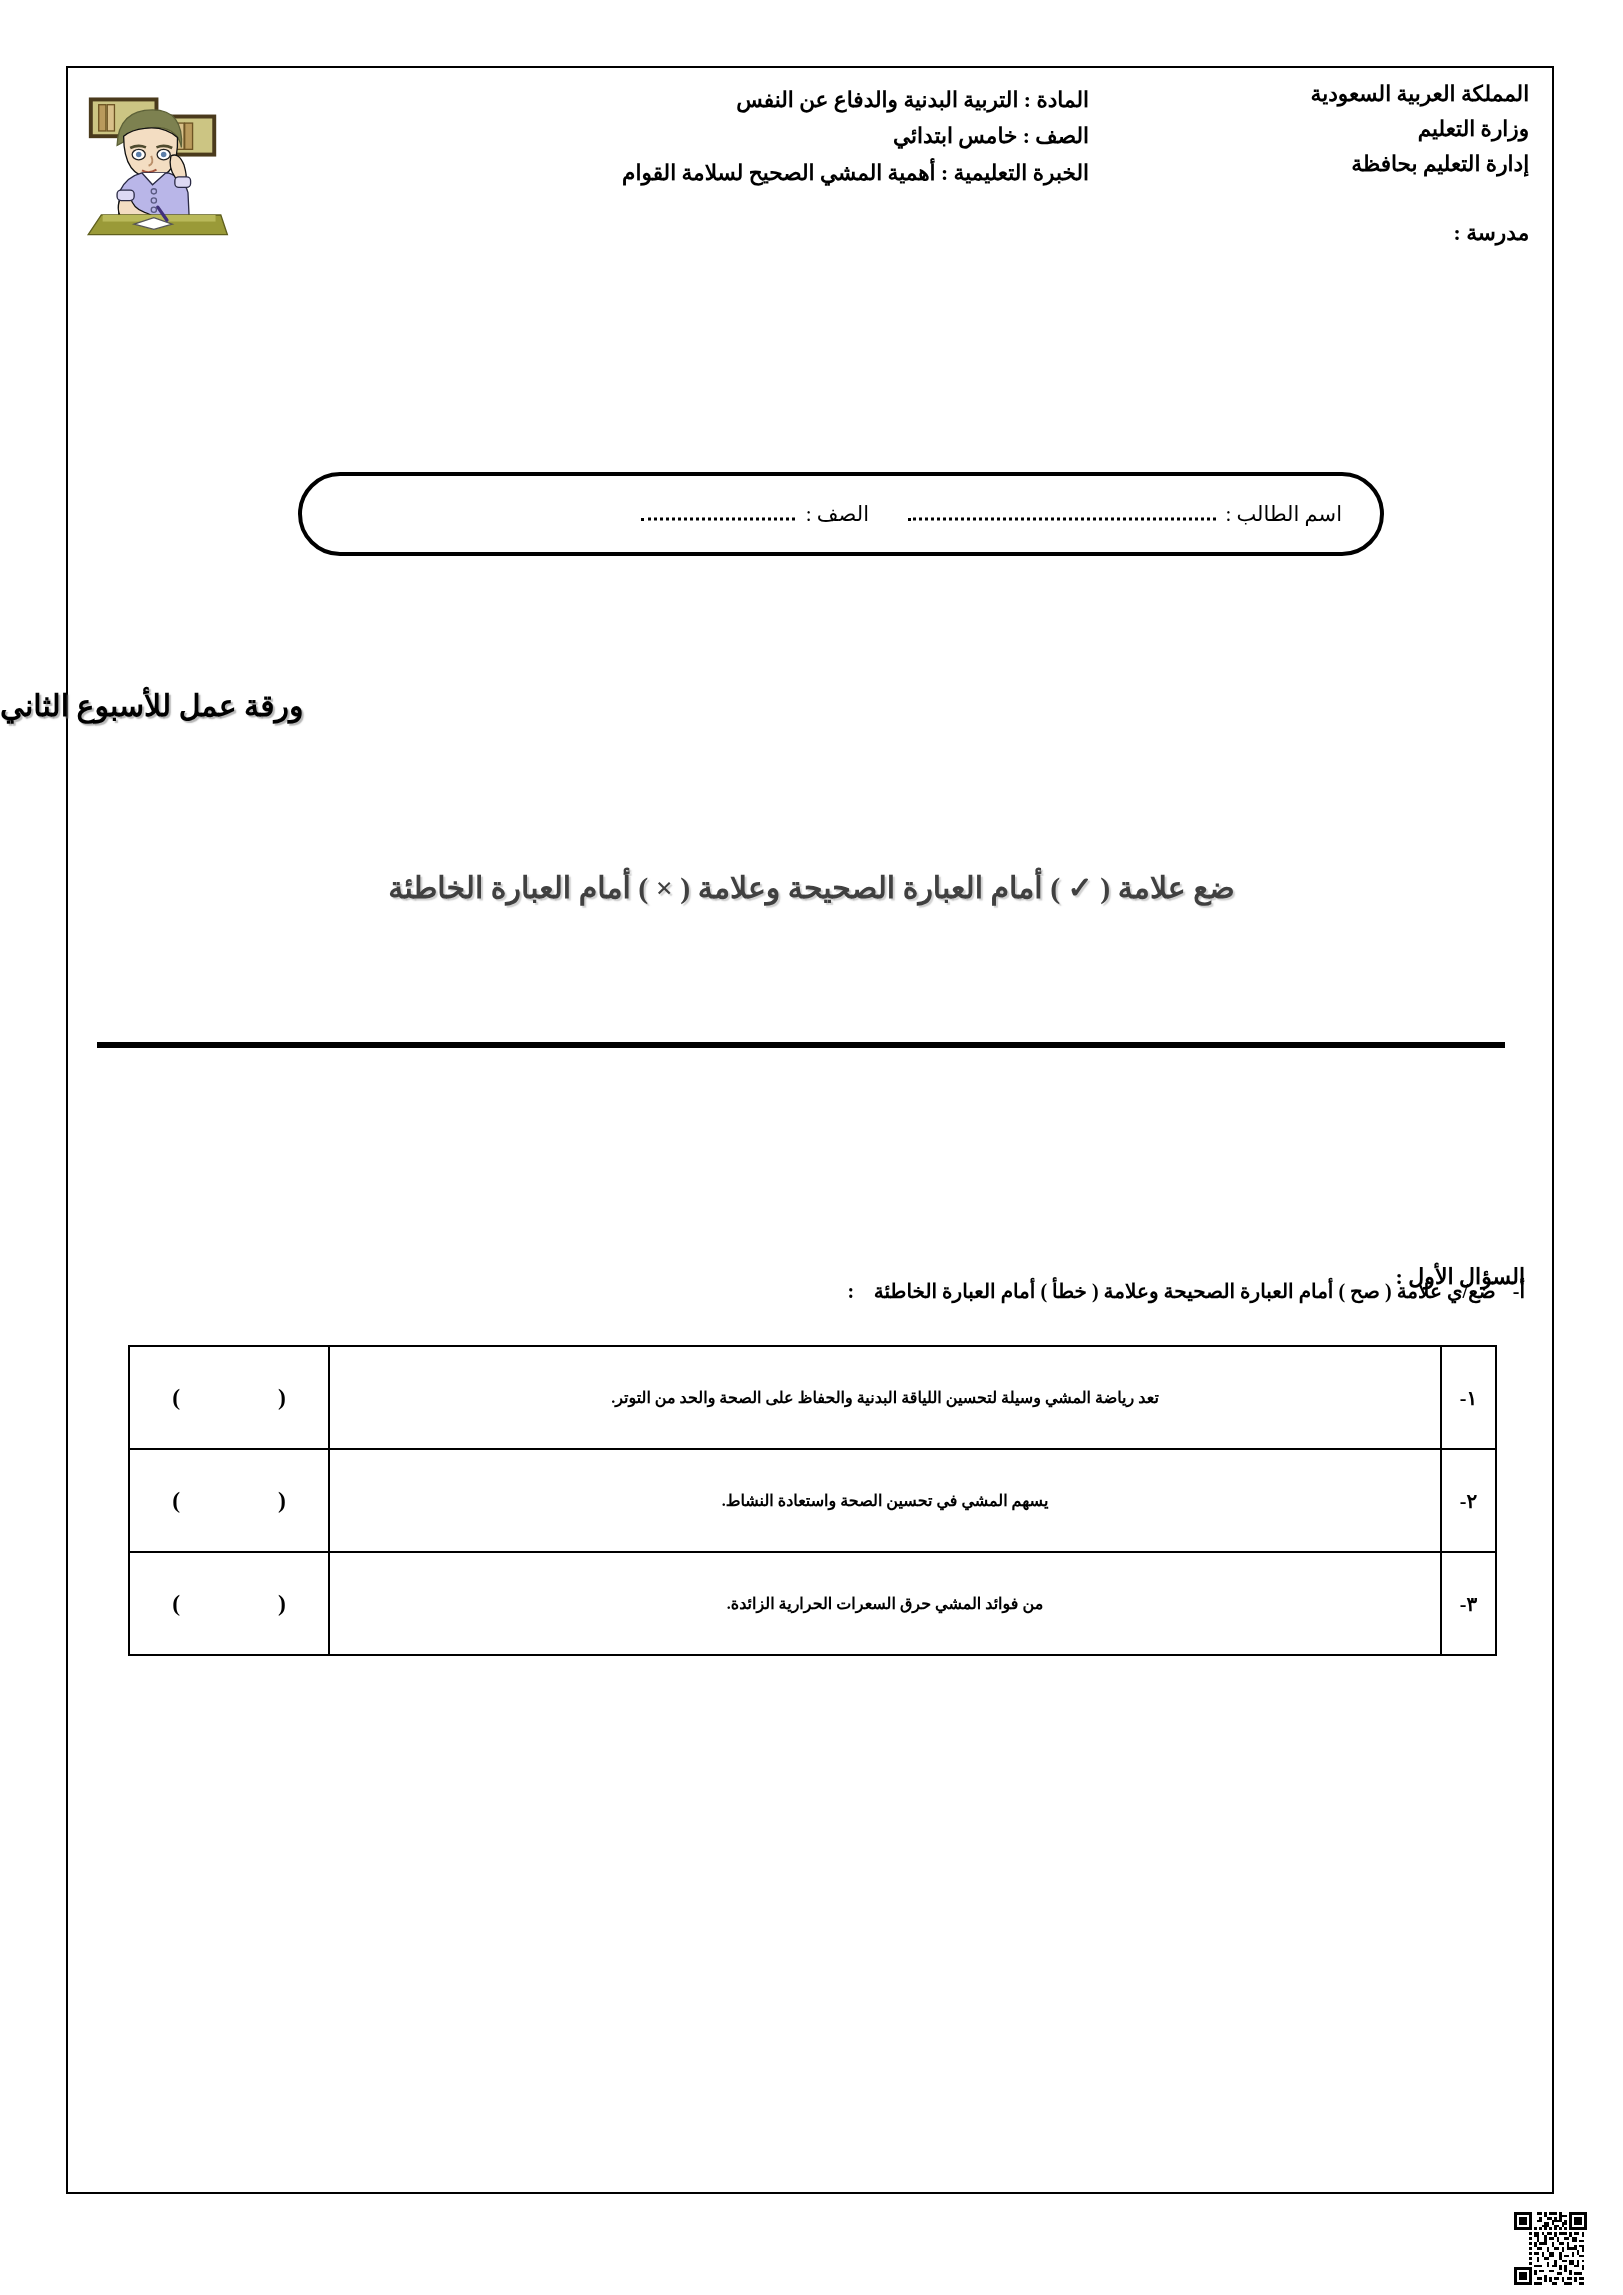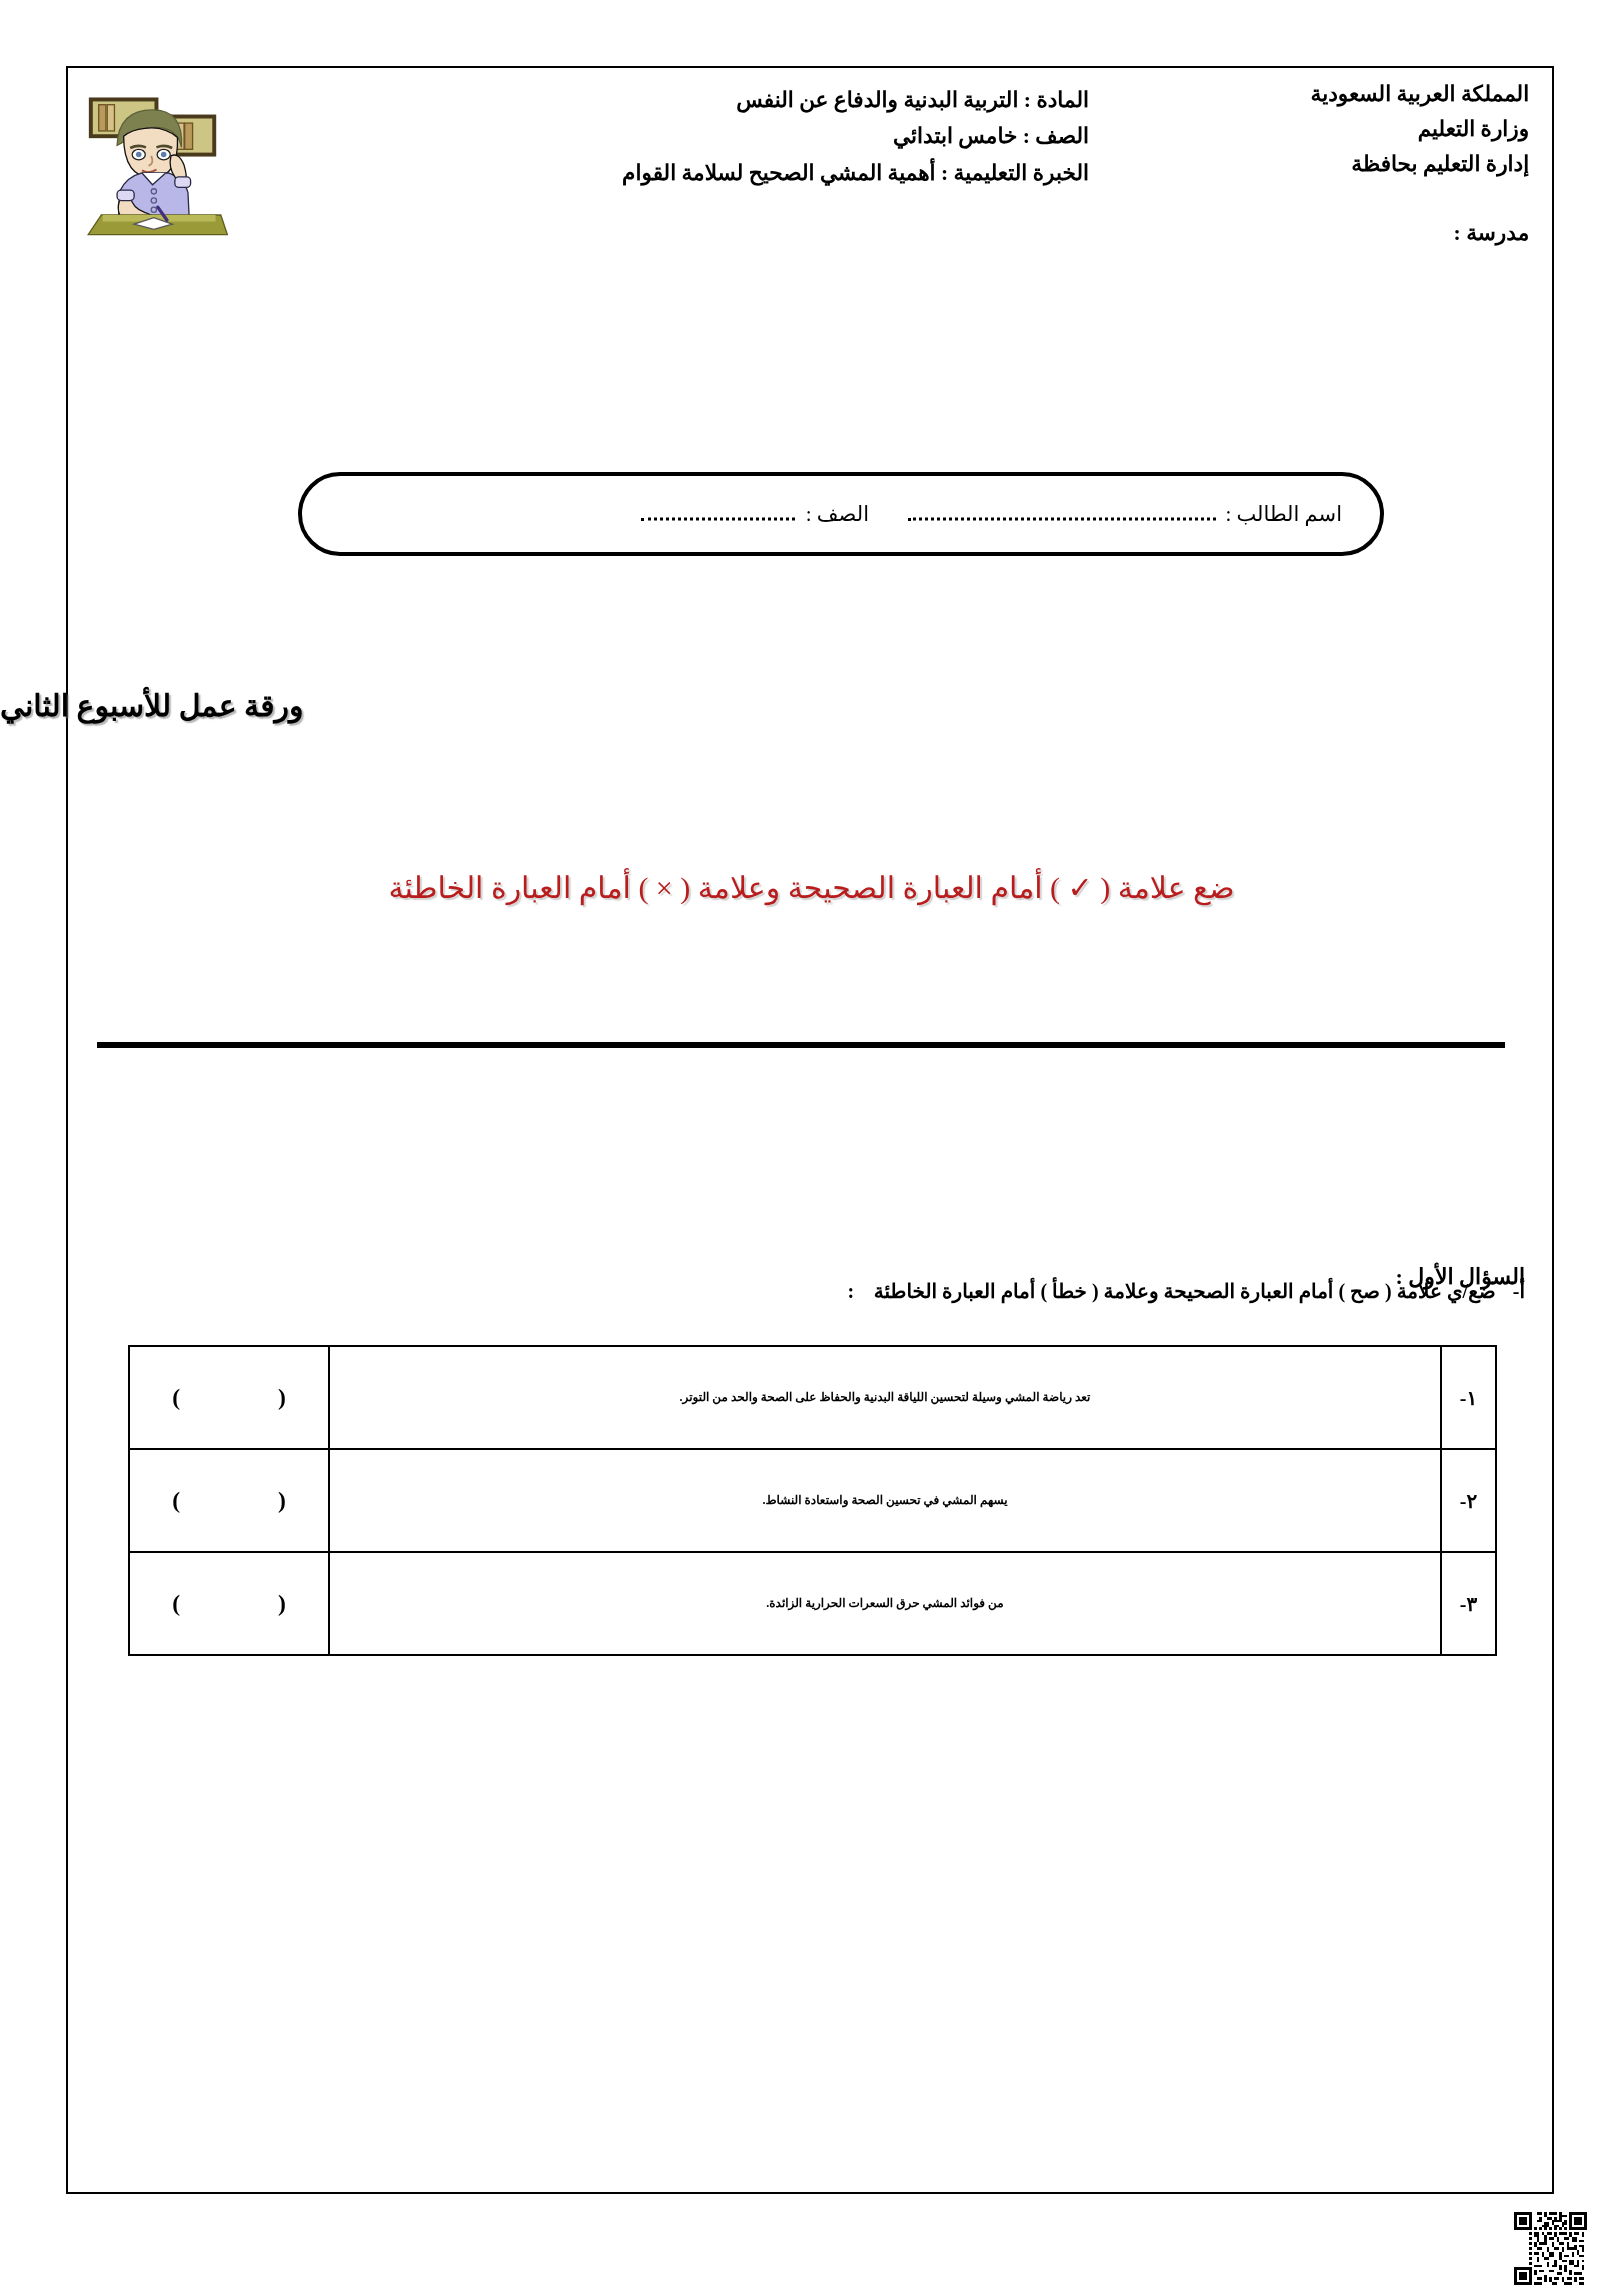--- a/index.html
+++ b/index.html
@@ -130,23 +130,23 @@
     text-shadow: 2px 2px 1.3px rgba(120,120,120,0.55);
   }
 
   
   .instruction-red {
     position: absolute;
     left: 0;
     top: 870px;
     width: 1623px;
     text-align: center;
-    font-weight: normal;
+    font-weight: bold;
     font-size: 30px;
-    color: #b91c1c;
+    color: #404040;
     text-shadow: 2px 2px 1.3px rgba(170,170,170,0.55);
     letter-spacing: 0px;
   }
 
   
   .divider-rule {
     position: absolute;
     left: 97px;
     top: 1042px;
     width: 1408px;
@@ -196,21 +196,21 @@
   }
   .col-num {
     width: 51px;
     text-align: center;
     font-weight: bold;
     font-size: 20px;
   }
   .col-stmt {
     text-align: center;
     font-weight: bold;
-    font-size: 12px;
+    font-size: 16px;
     padding: 8px 22px;
   }
   .col-ans {
     width: 196px;
     text-align: center;
     font-weight: bold;
     font-size: 23.6px;
   }
   .ans-marks {
     display: inline-block;

